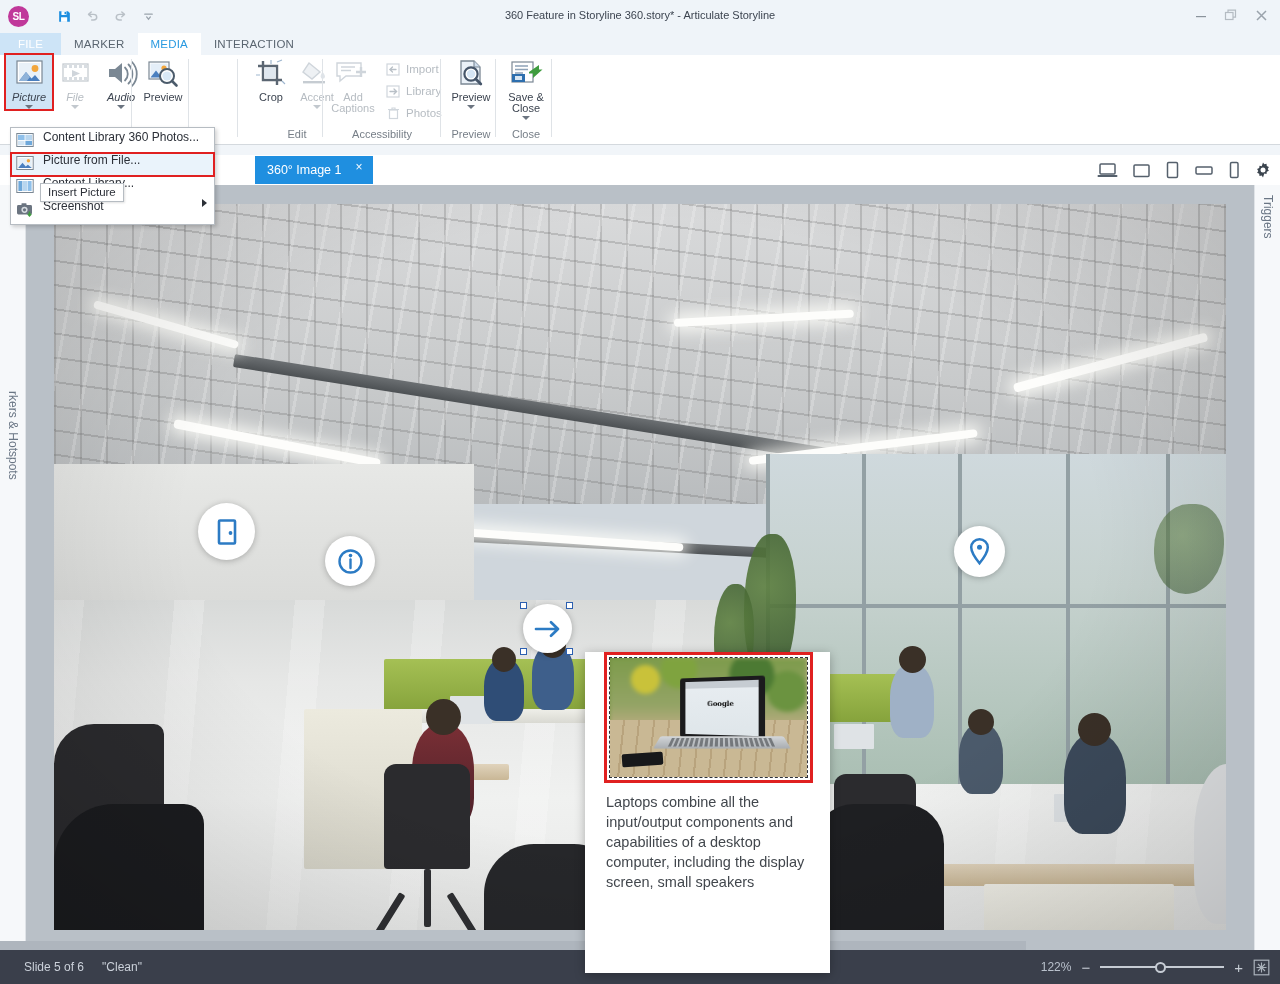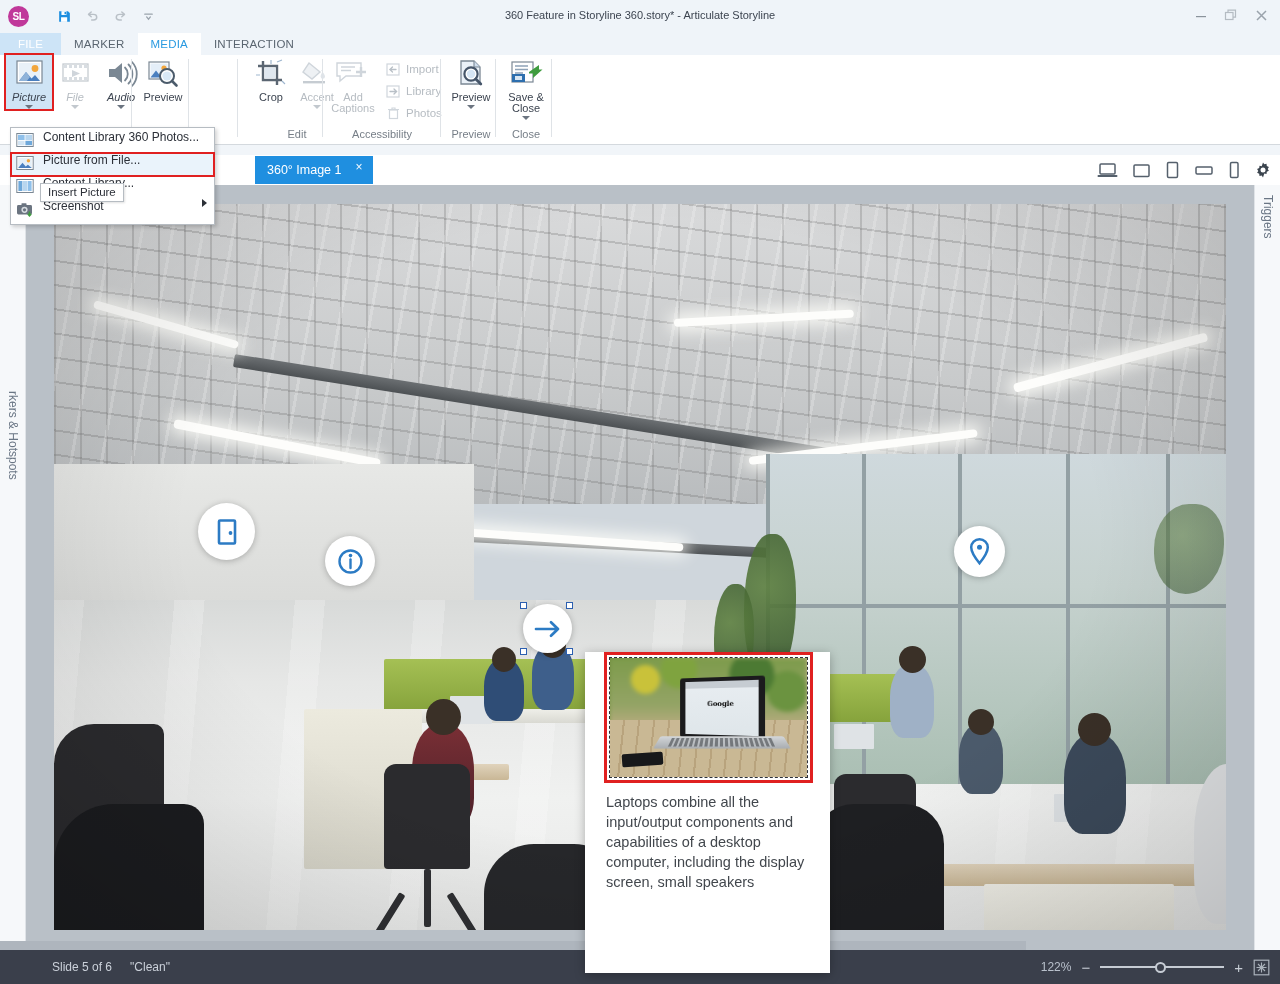--- a/index.html
+++ b/index.html
@@ -375,21 +375,21 @@
   }
 
   
   .statusbar {
     position: absolute; left: 0; bottom: 0;
     width: 1280px; height: 34px;
     background: #3a3f4b;
     display: flex; align-items: center;
     color: #cbd1da; font-size: 12px;
   }
-  .sb-left { display: flex; align-items: center; gap: 18px; padding-left: 4px; margin-left: 48px; }
+  .sb-left { display: flex; align-items: center; gap: 18px; padding-left: 24px; }
   .sb-right {
     margin-left: auto; display: flex; align-items: center;
     gap: 10px; padding-right: 10px;
   }
   .zoom-pct { color: #b9c1cc; font-size: 12px; min-width: 36px; text-align: right; }
   .zslider { position: relative; width: 124px; height: 14px; display: flex; align-items: center; }
   .ztrack { position: absolute; left: 0; right: 0; height: 2px; background: #c6ccd4; }
   .zthumb {
     position: absolute; left: 55px; width: 11px; height: 11px;
     border-radius: 50%; background: #3a3f4b; border: 2px solid #c6ccd4;

